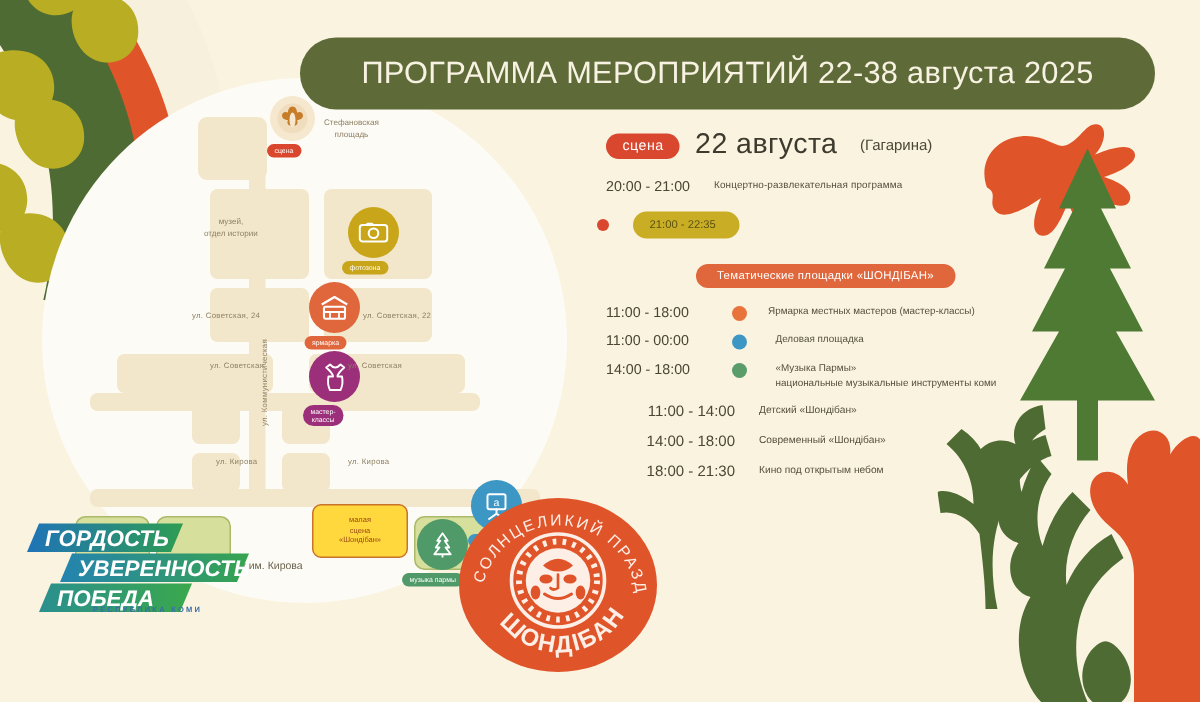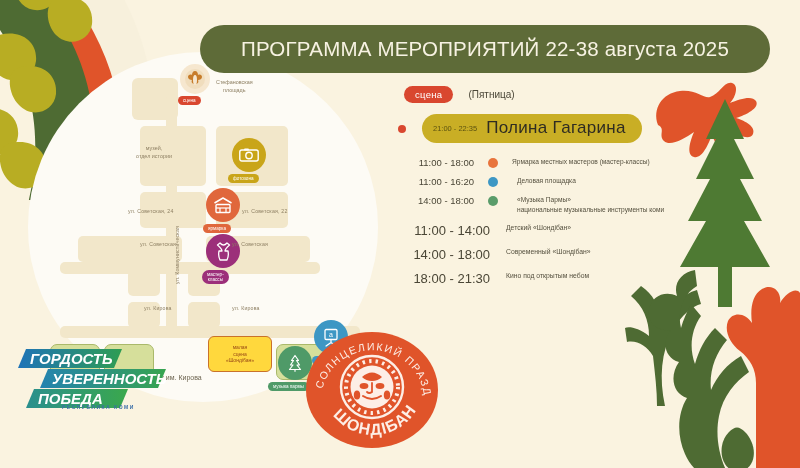--- a/index.html
+++ b/index.html
@@ -108,29 +108,29 @@
   .band{
     display:inline-block;background:#e0673c;color:#fff;border-radius:11px;
     padding:3.5px 14px;font-size:7.6px;letter-spacing:.2px;white-space:nowrap;
   }
   .band-wrap{text-align:left;margin:0 0 11px 60px;}
   .band-wrap.center2{margin-left:44px;}
 
   .legend-row{display:flex;align-items:flex-start;margin-bottom:8px;}
   .legend-row .time{
     width:70px;flex:0 0 70px;font-size:9.5px;color:#4a4636;
-    text-align:right;padding-right:14px;white-space:nowrap;
+    padding-right:14px;white-space:nowrap;
   }
   .legend-dot{width:10px;height:10px;border-radius:50%;flex:0 0 10px;margin:1px 14px 0 0;}
   .legend-dot.wide{width:15px;border-radius:6px;}
   .legend-row .desc{font-size:6.6px;color:#55503f;line-height:1.55;}
 
   .srow{display:flex;align-items:flex-start;margin-bottom:9px;}
   .srow .time{
-    width:86px;flex:0 0 86px;font-size:13px;color:#4a4636;
+    width:86px;flex:0 0 86px;font-size:10px;color:#4a4636;
     text-align:right;padding-right:16px;white-space:nowrap;
   }
   .srow .desc{font-size:6.8px;color:#55503f;line-height:1.5;}
 </style>
 </head>
 <body>
 
 <div id="poster">
 
   <svg class="deco" id="orn-topleft" viewBox="0 0 280 260">
@@ -309,40 +309,47 @@
       <path d="M58 73 q9 6 18 0" fill="none" stroke="#e0542a" stroke-width="2" stroke-linecap="round"></path>
       <ellipse cx="52" cy="72" rx="3.2" ry="4.6" fill="#e0542a"></ellipse>
       <ellipse cx="82" cy="72" rx="3.2" ry="4.6" fill="#e0542a"></ellipse>
     </svg>
   </div>
 
   <div id="schedule">
 
     <div class="sec-head">
       <span id="scene-badge">сцена</span>
-      <span id="date-weekday">(Пятница)</span>
-    </div>
-
+      <span id="date-main">22 августа</span>
+      <span id="date-weekday">(Гагарина)</span>
+    </div>
+
+    <div class="row">
+      <div class="time">20:00 - 21:00</div>
+      <div class="desc">Концертно-развлекательная программа</div>
+    </div>
 
     <div id="headliner-row">
       <div id="headliner-dot"></div>
       <div id="headliner">
         <span id="headliner-time">21:00 - 22:35</span>
-        <span id="headliner-name">Полина Гагарина</span>
       </div>
     </div>
 
+    <div class="band-wrap">
+      <span class="band">Тематические площадки «ШОНДІБАН»</span>
+    </div>
 
     <div class="legend-row">
       <div class="time">11:00 - 18:00</div>
       <div class="legend-dot wide" style="background:#e8743c;"></div>
       <div class="desc">Ярмарка местных мастеров (мастер-классы)</div>
     </div>
     <div class="legend-row">
-      <div class="time">11:00 - 16:20</div>
+      <div class="time">11:00 - 00:00</div>
       <div class="legend-dot" style="background:#3d97c4;margin-right:19px;"></div>
       <div class="desc">Деловая площадка</div>
     </div>
     <div class="legend-row">
       <div class="time">14:00 - 18:00</div>
       <div class="legend-dot" style="background:#5a9c6a;margin-right:19px;"></div>
       <div class="desc" style="white-space:pre-line;">«Музыка Пармы»
 национальные музыкальные инструменты коми</div>
     </div>
 

